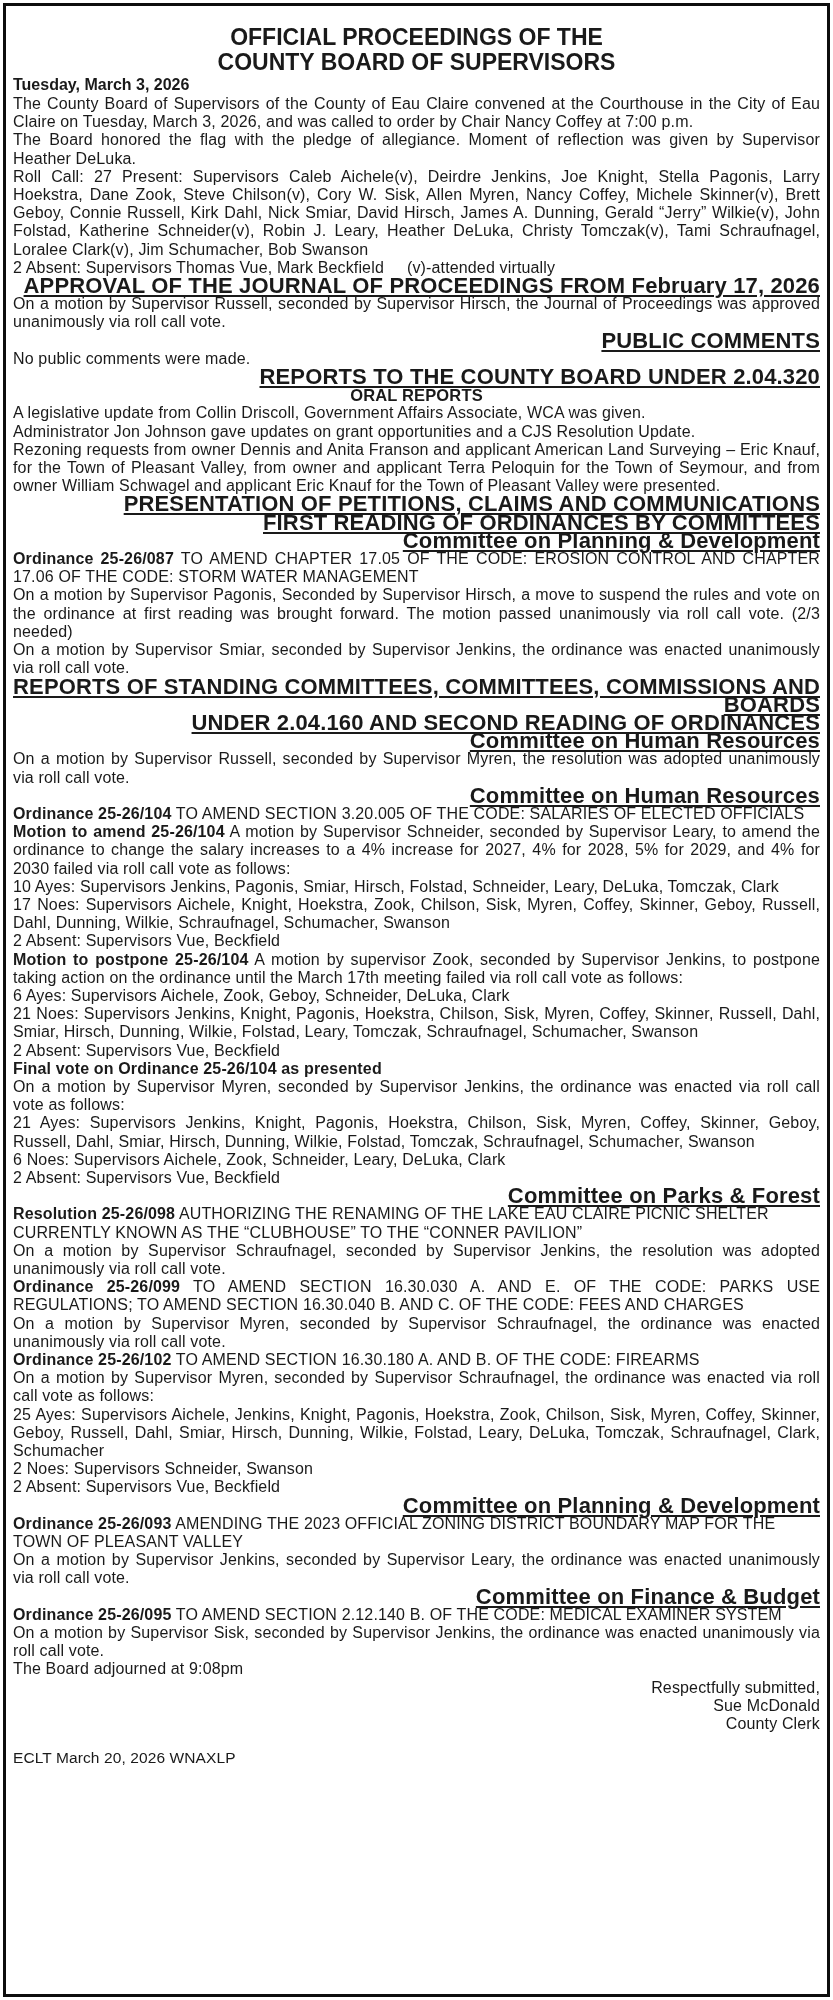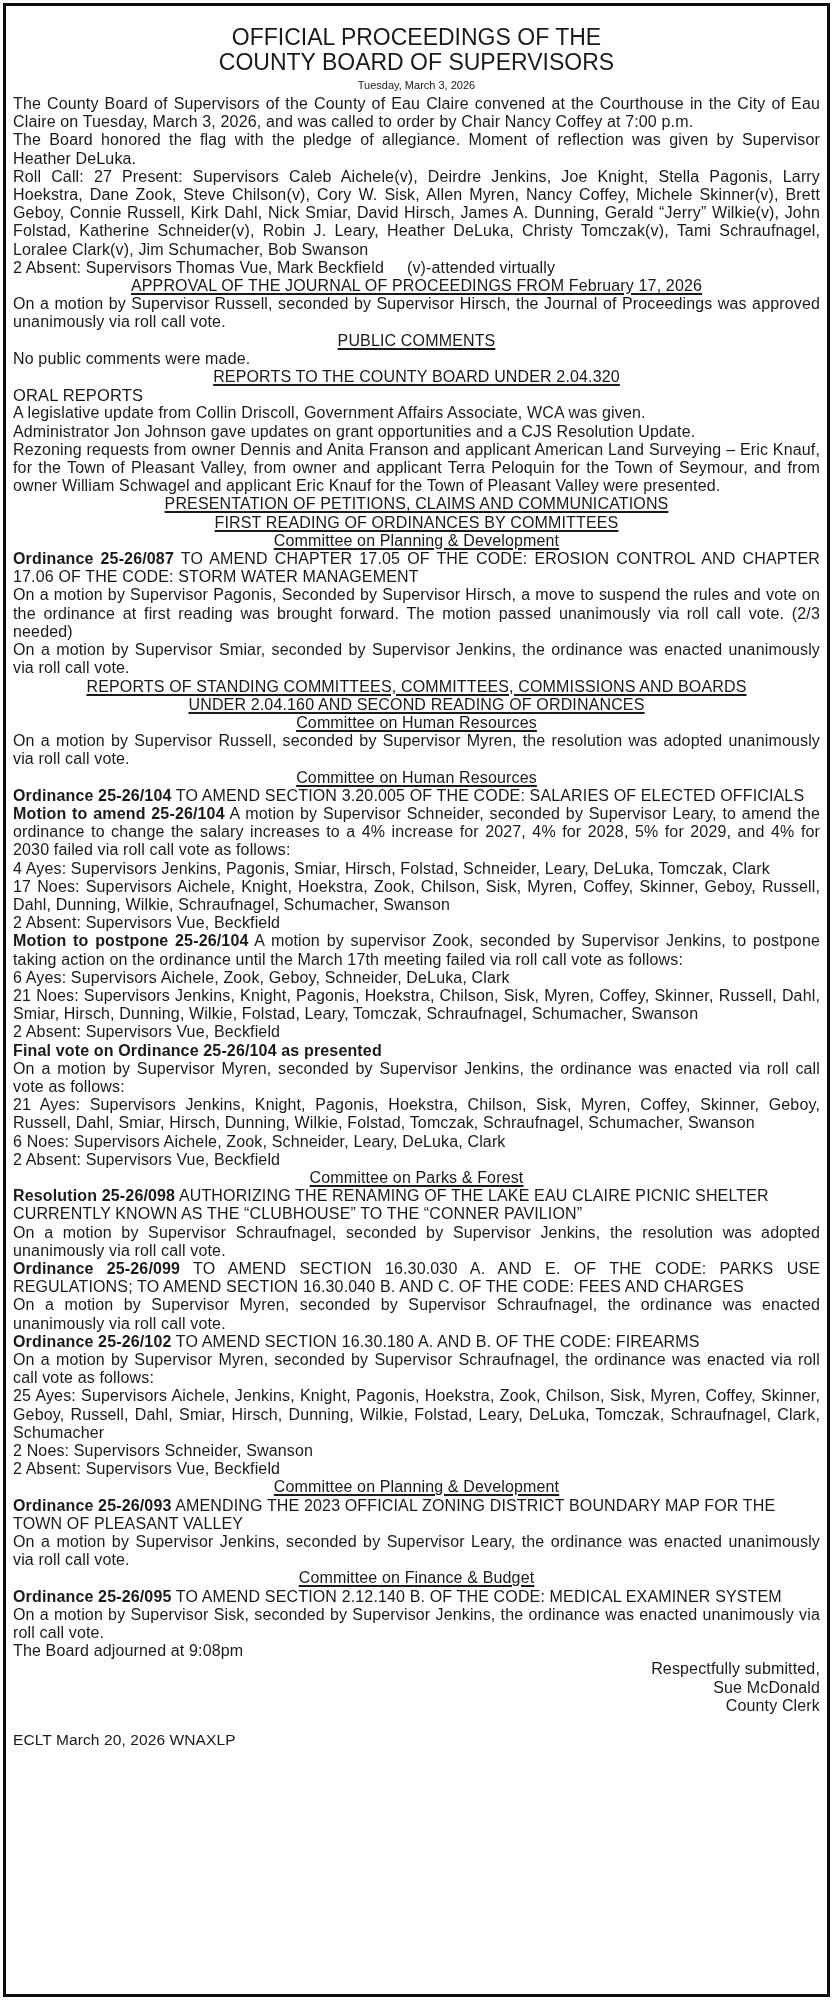--- a/index.html
+++ b/index.html
@@ -9,39 +9,39 @@
     font-family:"Liberation Sans","DejaVu Sans",sans-serif;
     color:#1a1a1a;
   }
   .frame{
     box-sizing:border-box;height:100%;
     border:3px solid #0d0d0d;
     padding:19px 7px 0 7px;
     overflow:hidden;
   }
   .title{
-    text-align:center;font-weight:normal;font-size:23px;line-height:25px;
+    text-align:center;font-weight:bold;font-size:23px;line-height:25px;
     letter-spacing:0px;
   }
   .date{
-    text-align:center;font-weight:normal;font-size:11px;line-height:20px;
+    text-align:left;font-weight:bold;font-size:16px;line-height:20px;
   }
   .body{
     font-size:16px;line-height:18.2px;letter-spacing:0.15px;
   }
   .blk.p{
     text-align:justify;text-justify:inter-word;
   }
   .blk.p .lead{font-weight:bold;}
   .blk.h{
-    text-align:center;font-weight:normal;font-size:16px;
+    text-align:right;font-weight:bold;font-size:22px;
     text-decoration:underline;text-underline-offset:2px;text-decoration-thickness:1.5px;
   }
   .blk.hl{
-    text-align:left;font-weight:normal;font-size:16.5px;
+    text-align:center;font-weight:bold;font-size:16.5px;
   }
   .signature{
     text-align:right;font-size:16px;line-height:18.2px;letter-spacing:0.15px;
   }
   .footer{
     font-size:15.5px;line-height:18px;letter-spacing:0.1px;margin-top:16px;text-align:left;
   }
 </style>
 </head>
 <body>
@@ -72,21 +72,21 @@
         <div class="blk p"><span class="lead">Ordinance 25-26/087</span> TO AMEND CHAPTER 17.05 OF THE CODE: EROSION CONTROL AND CHAPTER 17.06 OF THE CODE: STORM WATER MANAGEMENT</div>
         <div class="blk p">On a motion by Supervisor Pagonis, Seconded by Supervisor Hirsch, a move to suspend the rules and vote on the ordinance at first reading was brought forward.  The motion passed unanimously via roll call vote. (2/3 needed)</div>
         <div class="blk p">On a motion by Supervisor Smiar, seconded by Supervisor Jenkins, the ordinance was enacted unanimously via roll call vote.</div>
         <div class="blk h">REPORTS OF STANDING COMMITTEES, COMMITTEES, COMMISSIONS AND BOARDS</div>
         <div class="blk h">UNDER 2.04.160 AND SECOND READING OF ORDINANCES</div>
         <div class="blk h">Committee on Human Resources</div>
         <div class="blk p">On a motion by Supervisor Russell, seconded by Supervisor Myren, the resolution was adopted unanimously via roll call vote.</div>
         <div class="blk h">Committee on Human Resources</div>
         <div class="blk p"><span class="lead">Ordinance 25-26/104</span> TO AMEND SECTION 3.20.005 OF THE CODE: SALARIES OF ELECTED OFFICIALS</div>
         <div class="blk p"><span class="lead">Motion to amend 25-26/104</span> A motion by Supervisor Schneider, seconded by Supervisor Leary, to amend the ordinance to change the salary increases to a 4% increase for 2027,  4% for 2028, 5% for 2029, and 4% for 2030 failed via roll call vote as follows:</div>
-        <div class="blk p">4 Ayes: Supervisors Jenkins, Pagonis, Smiar, Hirsch, Folstad, Schneider, Leary, DeLuka, Tomczak, Clark</div>
+        <div class="blk p">10 Ayes: Supervisors Jenkins, Pagonis, Smiar, Hirsch, Folstad, Schneider, Leary, DeLuka, Tomczak, Clark</div>
         <div class="blk p">17 Noes: Supervisors Aichele, Knight, Hoekstra, Zook, Chilson, Sisk, Myren, Coffey, Skinner, Geboy, Russell, Dahl, Dunning, Wilkie, Schraufnagel, Schumacher, Swanson</div>
         <div class="blk p">2 Absent: Supervisors Vue, Beckfield</div>
         <div class="blk p"><span class="lead">Motion to postpone 25-26/104</span> A motion by supervisor Zook, seconded by Supervisor Jenkins, to postpone taking action on the ordinance until the March 17th meeting failed via roll call vote as follows:</div>
         <div class="blk p">6 Ayes: Supervisors Aichele, Zook, Geboy, Schneider, DeLuka, Clark</div>
         <div class="blk p">21 Noes: Supervisors Jenkins, Knight, Pagonis, Hoekstra, Chilson, Sisk, Myren, Coffey, Skinner, Russell, Dahl, Smiar, Hirsch, Dunning, Wilkie, Folstad, Leary, Tomczak, Schraufnagel, Schumacher, Swanson</div>
         <div class="blk p">2 Absent: Supervisors Vue, Beckfield</div>
         <div class="blk p"><span class="lead">Final vote on Ordinance 25-26/104 as presented</span></div>
         <div class="blk p">On a motion by Supervisor Myren, seconded by Supervisor Jenkins, the ordinance was enacted via roll call vote as follows:</div>
         <div class="blk p">21 Ayes: Supervisors Jenkins, Knight, Pagonis, Hoekstra, Chilson, Sisk, Myren, Coffey, Skinner, Geboy, Russell, Dahl, Smiar, Hirsch, Dunning, Wilkie, Folstad, Tomczak, Schraufnagel, Schumacher, Swanson</div>
         <div class="blk p">6 Noes: Supervisors Aichele, Zook, Schneider, Leary, DeLuka, Clark</div>

